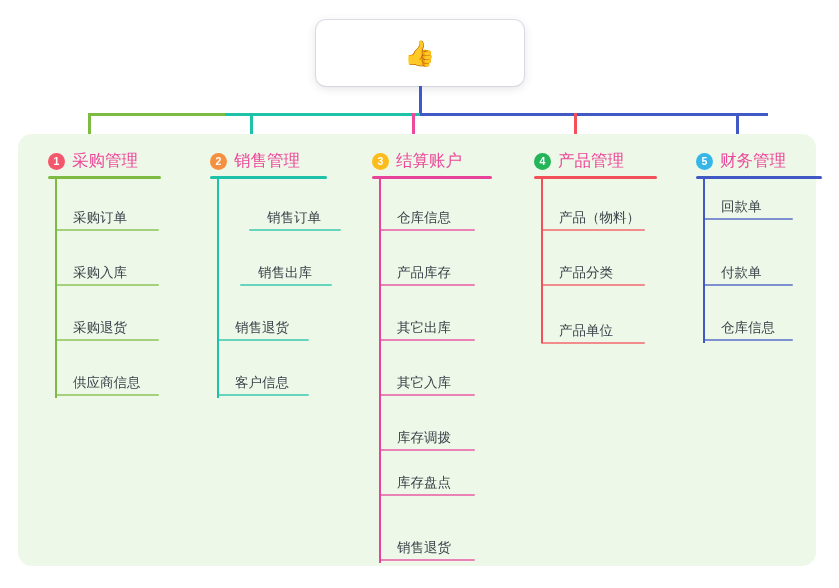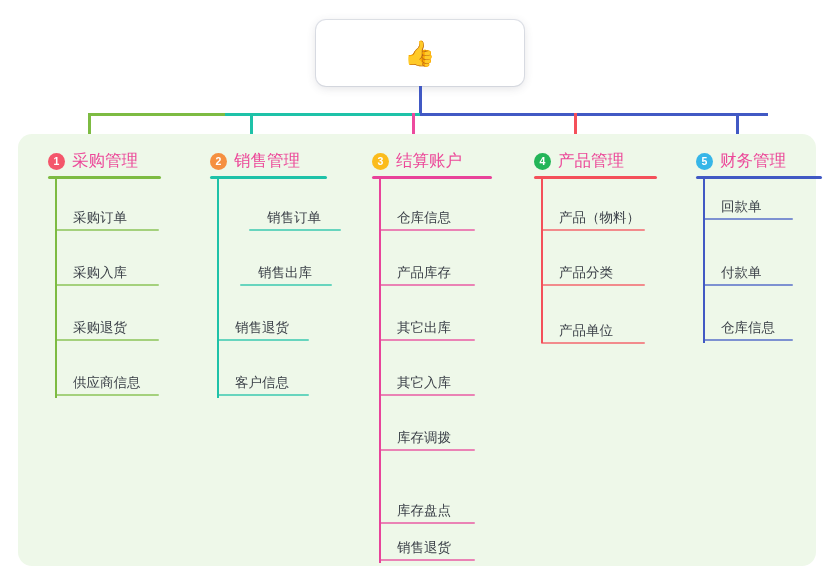--- a/index.html
+++ b/index.html
@@ -149,21 +149,21 @@
          <span class="item-rule" style="width:96px;background:#e8439a;opacity:.65"></span>
         </div>
         <div class="item" style="top: 216px; height: 34px; width: 96px;">
           <span class="item-label">其它入库</span>
          <span class="item-rule" style="width:96px;background:#e8439a;opacity:.65"></span>
         </div>
         <div class="item" style="top: 271px; height: 34px; width: 96px;">
           <span class="item-label">库存调拨</span>
          <span class="item-rule" style="width:96px;background:#e8439a;opacity:.65"></span>
         </div>
-        <div class="item" style="top: 344px; height: 34px; width: 96px; padding-left: 32px;">
+        <div class="item" style="top: 316px; height: 34px; width: 96px; padding-left: 32px;">
           <span class="item-label">库存盘点</span>
          <span class="item-rule" style="width:96px;background:#e8439a;opacity:.65"></span>
         </div>
         <div class="item" style="top: 381px; height: 34px; width: 96px;">
           <span class="item-label">销售退货</span>
          <span class="item-rule" style="width:96px;background:#e8439a;opacity:.65"></span>
         </div>
       </div>
       <div class="col" style="left: 519px;">
         <div class="col-head">

